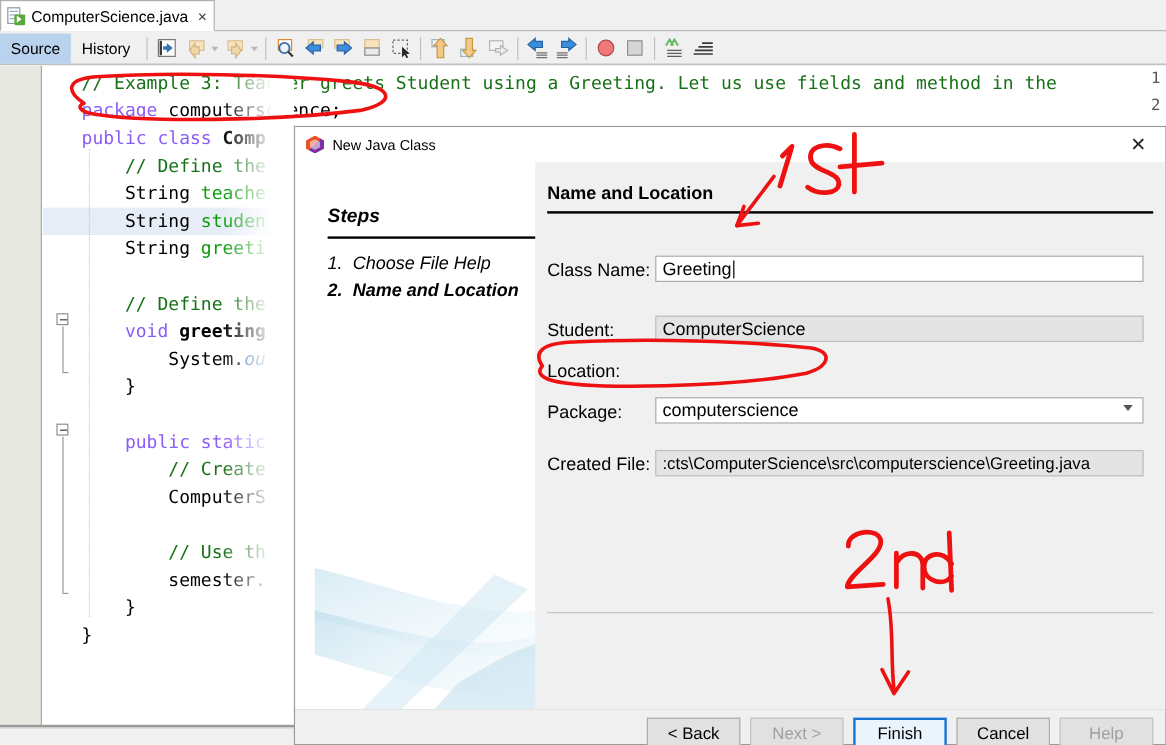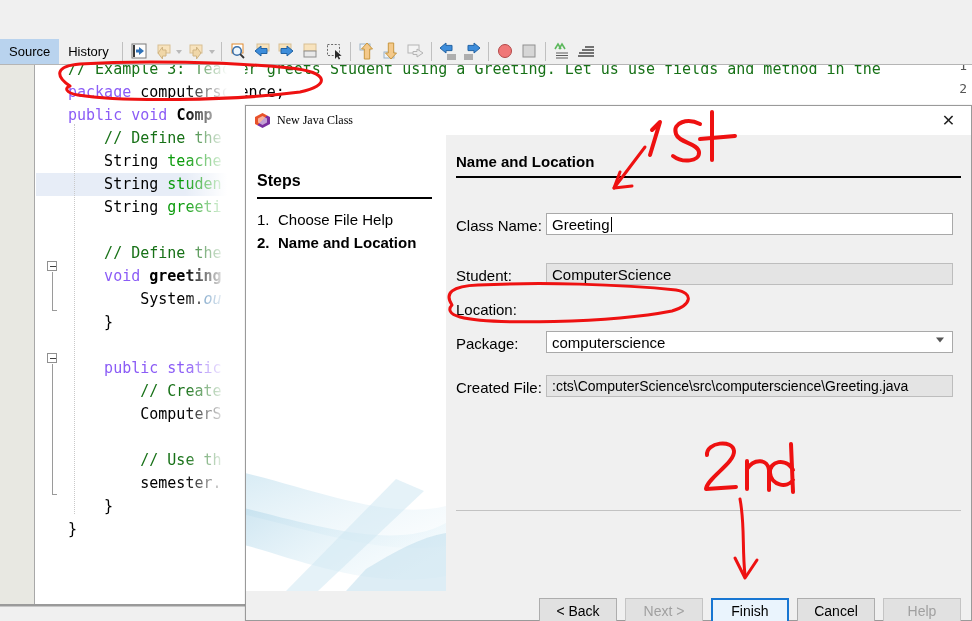--- a/index.html
+++ b/index.html
@@ -46,21 +46,21 @@
   }
   .tab-title { white-space:nowrap; }
   .tab-close {
     font-size:13px; color:#333; margin-left:3px; cursor:pointer; line-height:1;
   }
 
   
   .ide-toolbar {
     position:absolute; left:0; top:27px; width:972px; height:27px;
     background:#f0f0f0; border-bottom:1px solid #b5b5b5;
-    display:flex; align-items:center;margin-top:11px;
+    display:flex; align-items:center;
   }
   .view-btn {
     height:25px; display:flex; align-items:center; padding:0 9px;
     font-size:13px; color:#000; cursor:default;
   }
   .view-btn.active { background:#b9d3ee; }
   .tb-sep { width:1px; height:19px; background:#c0c0c0; margin:0 4px; flex:none; }
   .tb-icon { width:22px; height:22px; position:relative; flex:none; margin:0 1px; cursor:default; }
   .tb-caret { width:9px; height:22px; position:relative; flex:none; }
   .tb-caret::after{
@@ -125,21 +125,21 @@
     position:absolute; left:245px; top:105px; width:727px; height:516px;
     background:#f0f0f0;
     border:1px solid #9a9a9a;
     box-shadow:0 0 0 1px rgba(0,0,0,0.04);
   }
   .dlg-titlebar {
     position:absolute; left:0; top:0; width:725px; height:29px;
     background:#ffffff;
     display:flex; align-items:center;
   }
-  .dlg-title-wrap { display:flex; align-items:flex-start; gap:7px; padding-left:9px;font-family:Liberation Serif, serif; }
+  .dlg-title-wrap { display:flex; align-items:flex-end; gap:7px; padding-left:9px; }
   .nb-logo { width:15px; height:15px; position:relative; flex:none; }
   .nb-logo .cube {
     position:absolute; left:0; top:0; width:15px; height:15px;
     background:
       linear-gradient(135deg, #e8522b 0 50%, #7b2fa0 50% 100%);
     clip-path: polygon(50% 0%, 100% 27%, 100% 73%, 50% 100%, 0% 73%, 0% 27%);
   }
   .nb-logo .inner {
     position:absolute; left:3px; top:3px; width:9px; height:9px;
     background:#ffffff;
@@ -150,22 +150,22 @@
   .dlg-close {
     position:absolute; right:0px; top:0px; width:45px; height:29px;
     display:flex; align-items:center; justify-content:center;
     font-size:16px; color:#222; cursor:pointer; font-family:"DejaVu Sans", sans-serif;
   }
 
   .dlg-body { position:absolute; left:0; top:29px; width:725px; height:456px; background:#ffffff; }
 
   
   .steps-pane {
-    position:absolute; left:0; top:0; width:200px; height:456px;
-    background:#ffffff; overflow:hidden;
+    position:absolute; left:16px; top:0; width:200px; height:456px;
+    background:#ffffff; overflow:hidden;font-style:italic;
   }
   .steps-title {
     position:absolute; left:11px; top:37px; font-size:16px; font-weight:bold; color:#000;
   }
   .steps-rule { position:absolute; left:11px; top:62px; width:175px; height:2px; background:#000; }
   .steps-list { position:absolute; left:11px; top:74px; width:180px; }
   .step-item {
     display:flex; gap:7px; font-size:15px; color:#000; margin-bottom:2px; line-height:21px;
   }
   .step-item .num { width:14px; text-align:left; flex:none; }
@@ -259,21 +259,21 @@
         <div class="gutter-num" style="top: 394px;">18</div>
         <div class="gutter-num" style="top: 417px;">19</div>
         <div class="gutter-num" style="top: 440px;">20</div>
         <div class="gutter-num" style="top: 463px;">21</div>
         <div class="gutter-num" style="top: 486px;">22</div>
       </div>
     <div class="code-area">
       <div id="code-lines">
           <div class="code-line" style="top: 3px;"><span class="cmt">// Example 3: Teacher greets Student using a Greeting. Let us use fields and method in the</span></div>
           <div class="code-line" style="top: 26px;"><span class="kw">package</span><span class="plain"> computerscience;</span></div>
-          <div class="code-line" style="top: 49px;"><span class="kw">public void </span><span class="bold">Comp</span></div>
+          <div class="code-line" style="top: 49px;"><span class="kw">public class </span><span class="bold">Comp</span></div>
           <div class="code-line" style="top: 72px;"><span class="cmt">    // Define the</span></div>
           <div class="code-line" style="top: 95px;"><span class="plain">    String </span><span class="fld">teache</span></div>
           <div class="code-line" style="top: 118px;"><span class="plain">    String </span><span class="fld">studen</span></div>
           <div class="code-line" style="top: 141px;"><span class="plain">    String </span><span class="fld">greeti</span></div>
           <div class="code-line" style="top: 164px;"></div>
           <div class="code-line" style="top: 187px;"><span class="cmt">    // Define the</span></div>
           <div class="code-line" style="top: 210px;"><span class="kw">    void </span><span class="bold">greeting</span></div>
           <div class="code-line" style="top: 233px;"><span class="plain">        System.</span><span class="ital">ou</span></div>
           <div class="code-line" style="top: 256px;"><span class="plain">    }</span></div>
           <div class="code-line" style="top: 279px;"></div>
@@ -295,20 +295,30 @@
     <div class="fold-line" style="left:52px; top:217px; height:38px;"></div>
     <div class="fold-end" style="left:52px; top:255px;"></div>
     <div class="fold-box" style="left:47px; top:298px;"></div>
     <div class="fold-line" style="left:52px; top:309px; height:130px;"></div>
     <div class="fold-end" style="left:52px; top:439px;"></div>
     <div class="edit-fade" style="left:185px;"></div>
   </div>
   <div class="editor-bottomline"></div>
   <div class="ide-statusbar"></div>
 
+  <div class="ide-tabstrip">
+    <div class="ide-tab">
+      <span class="tab-file-icon">
+        <span class="pg"></span>
+          <span class="arrow"></span>
+      </span>
+      <span class="tab-title">ComputerScience.java</span>
+      <span class="tab-close">×</span>
+    </div>
+  </div>
 
   <div class="ide-toolbar">
     <div class="view-btn active">Source</div>
     <div class="view-btn">History</div>
     <div class="tb-sep"></div>
 
     <div class="tb-icon">
       <svg width="22" height="22" viewBox="0 0 22 22">
         <rect x="4" y="4" width="14" height="14" fill="#fdfdfd" stroke="#7a7a7a"></rect>
         <rect x="5" y="5" width="2" height="12" fill="#3a3a3a"></rect>

